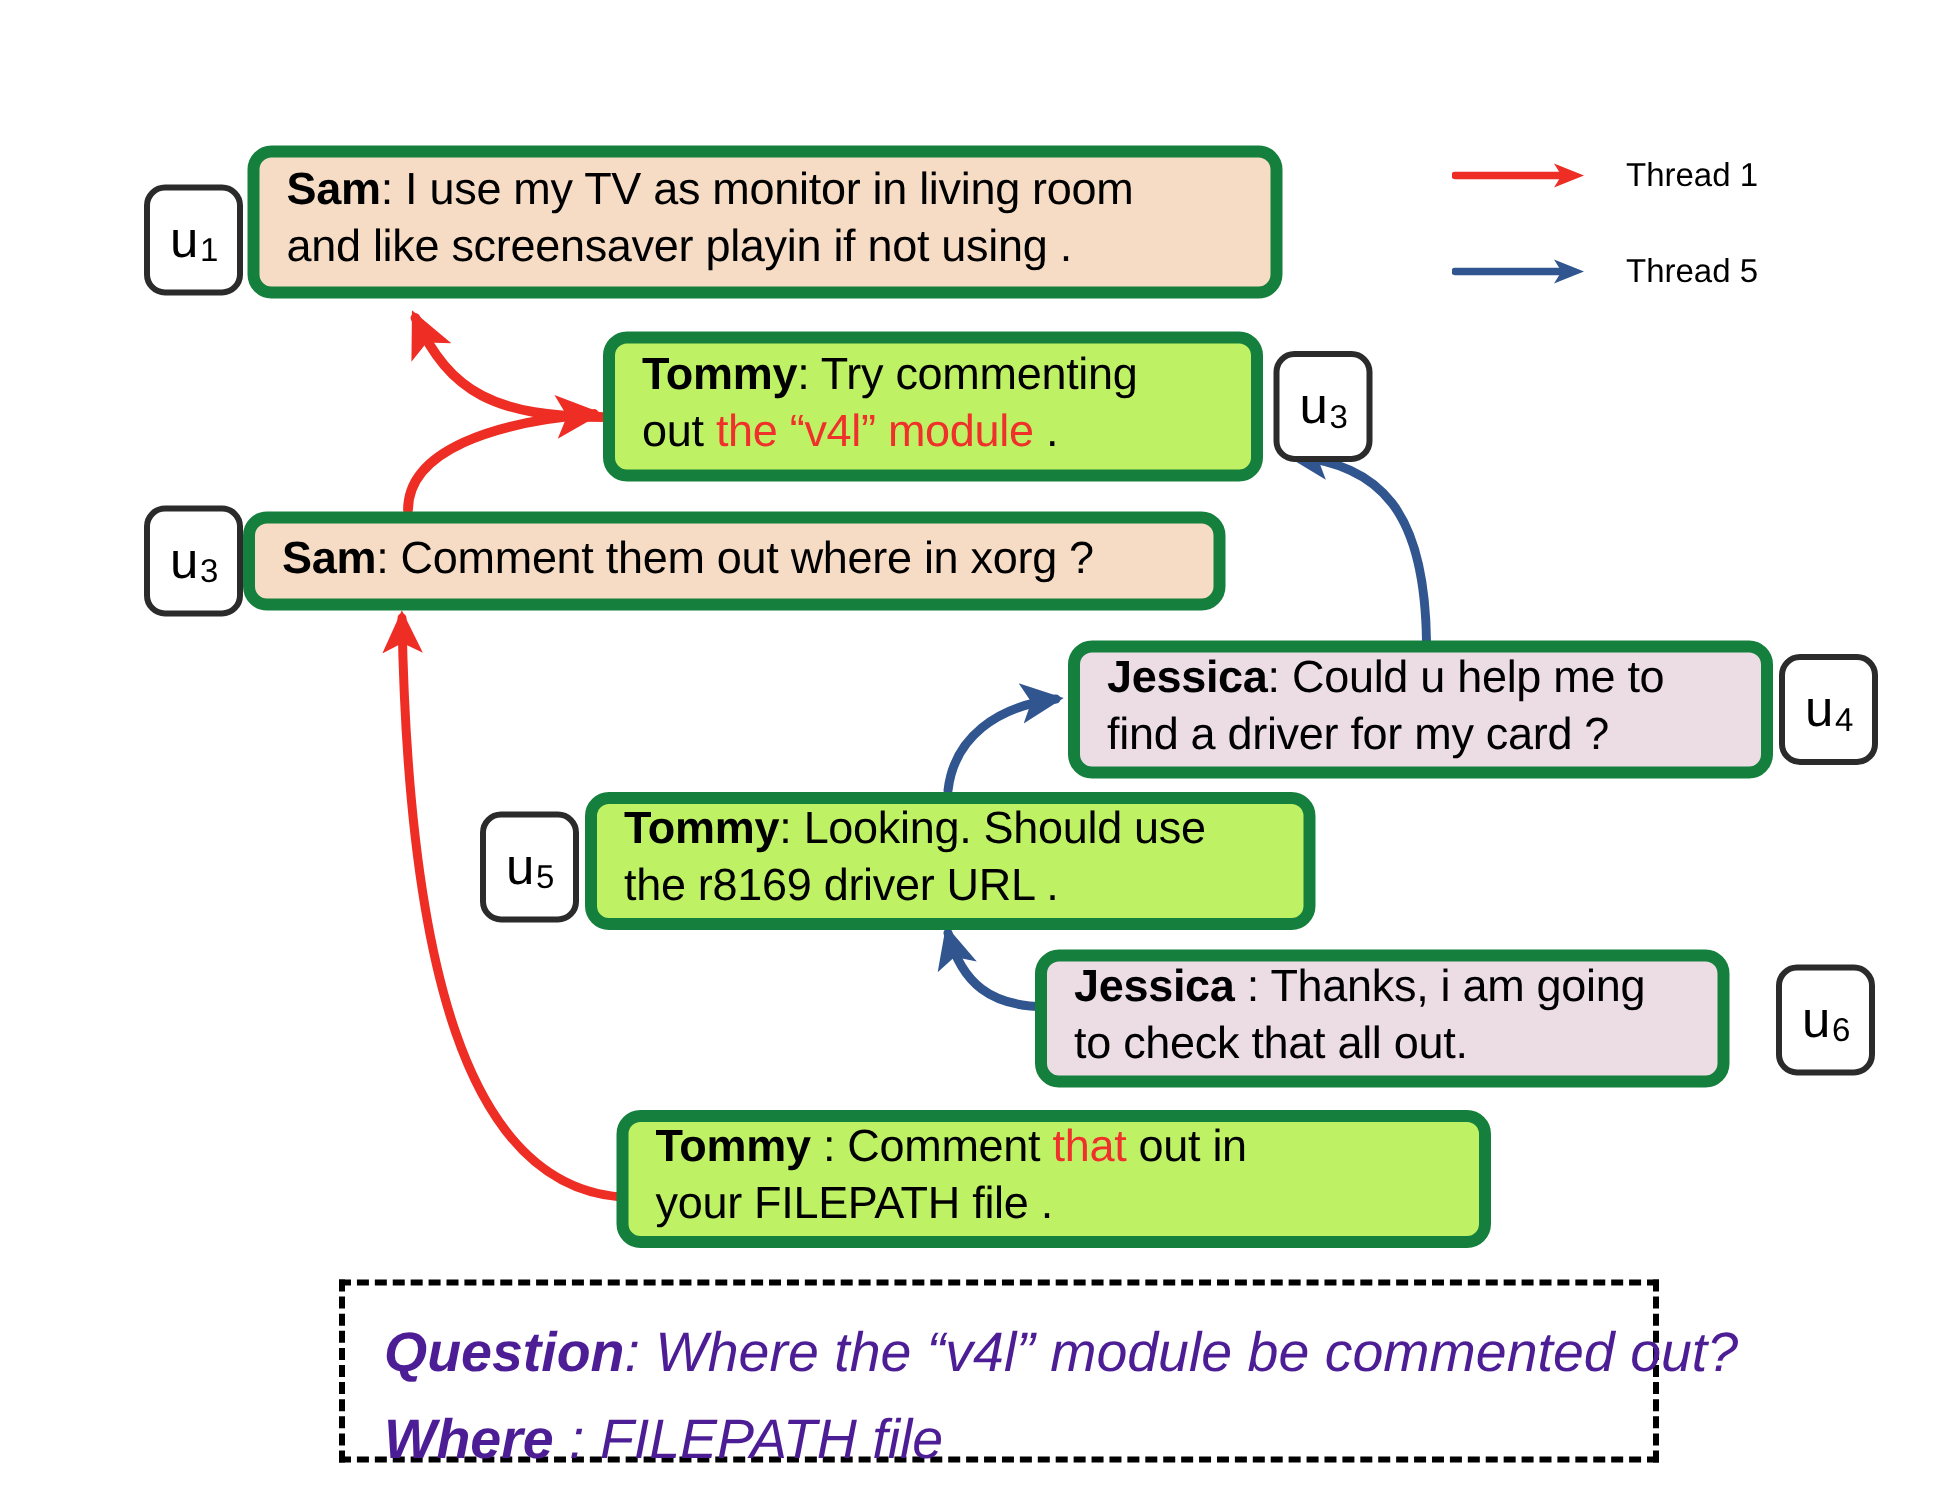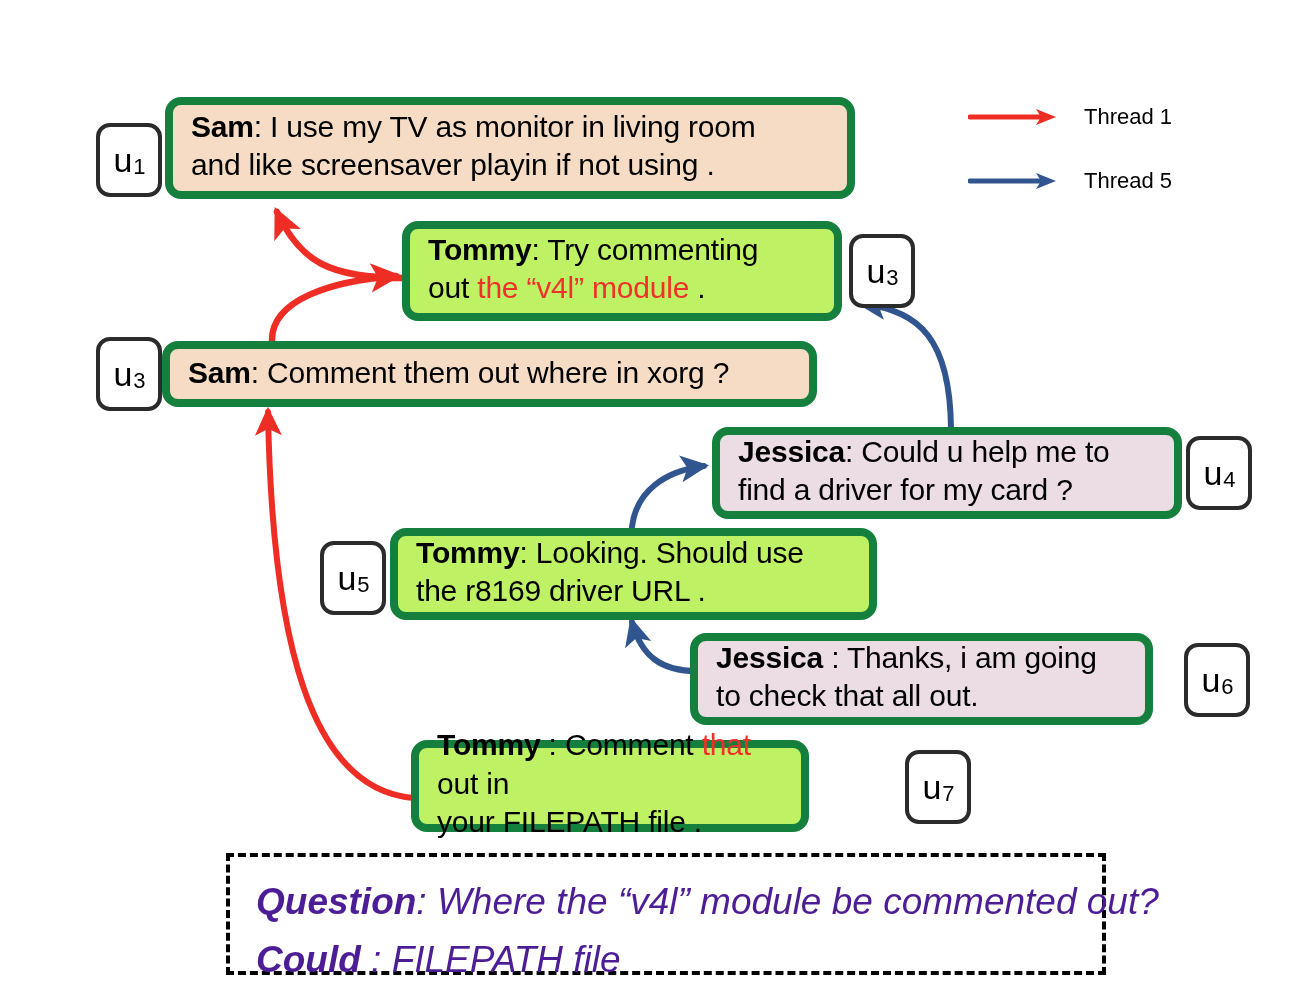--- a/index.html
+++ b/index.html
@@ -201,21 +201,21 @@
     <div class="msg">
       <span class="speaker">Jessica</span><span> : </span><span>Thanks, i am going</span><br>
       <span>to check that all out.</span>
     </div>
   </div>
   <div class="utag" style="left:1184px; top:643px;">
     <span>u</span>
       <sub>6</sub>
   </div>
 
-  <div class="bubble c-blue" style="left:411px; top:740px; width:398px; height:92px;">
+  <div class="bubble c-blue" style="left:411px; top:740px; width:583px; height:92px;">
     <div class="msg">
       <span class="speaker">Tommy</span><span> : </span><span>Comment </span><span class="hl">that</span><span> out in</span><br>
       <span>your FILEPATH file .</span>
     </div>
   </div>
   <div class="utag" style="left:905px; top:750px;">
     <span>u</span>
       <sub>7</sub>
   </div>
 
@@ -234,17 +234,17 @@
       </svg>
       <span class="legend-label">Thread 5</span>
     </div>
   </div>
 
   <div class="qa-box" style="left:226px; top:853px; width:880px; height:122px;">
     <div class="qa-line">
       <span class="qa-key">Question</span><span>: </span><span>Where the “v4l” module be commented out?</span>
     </div>
     <div class="qa-line">
-      <span class="qa-key">Could</span><span> : </span><span>FILEPATH file</span>
+      <span class="qa-key">Where</span><span> : </span><span>FILEPATH file</span>
     </div>
   </div>
 
 </div>
 
 </body></html>

